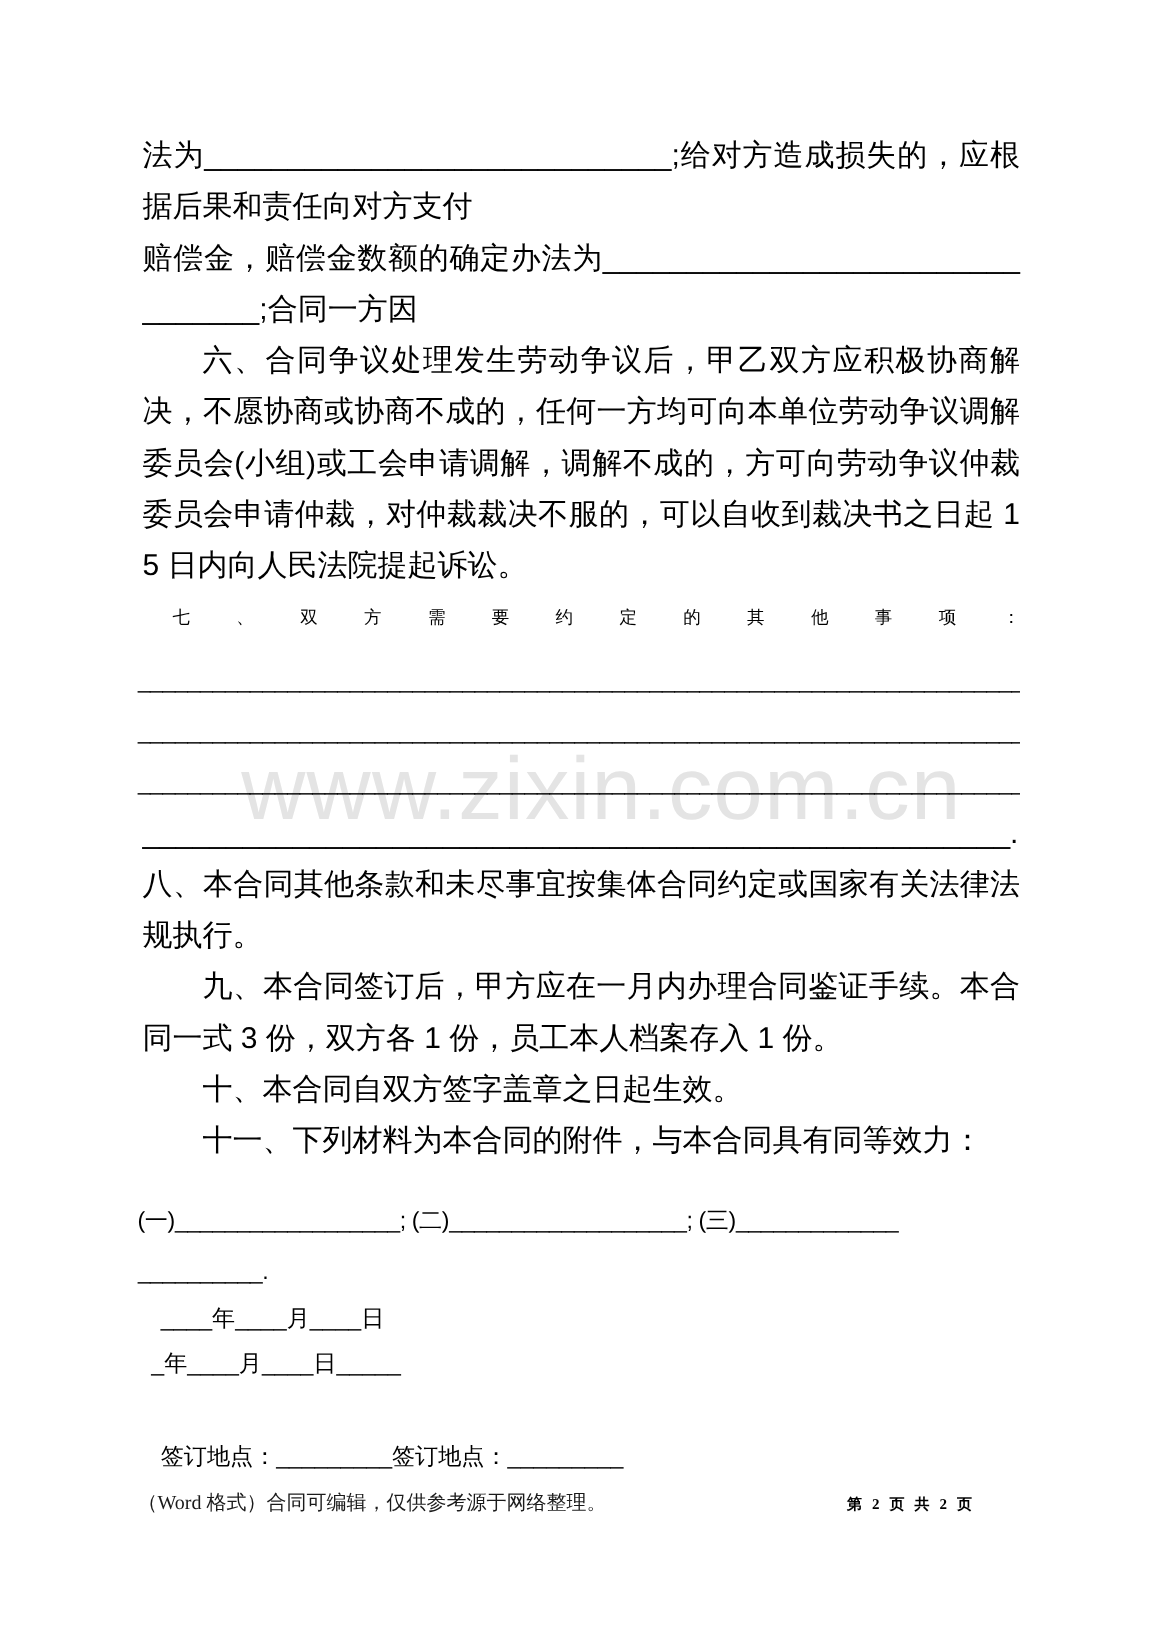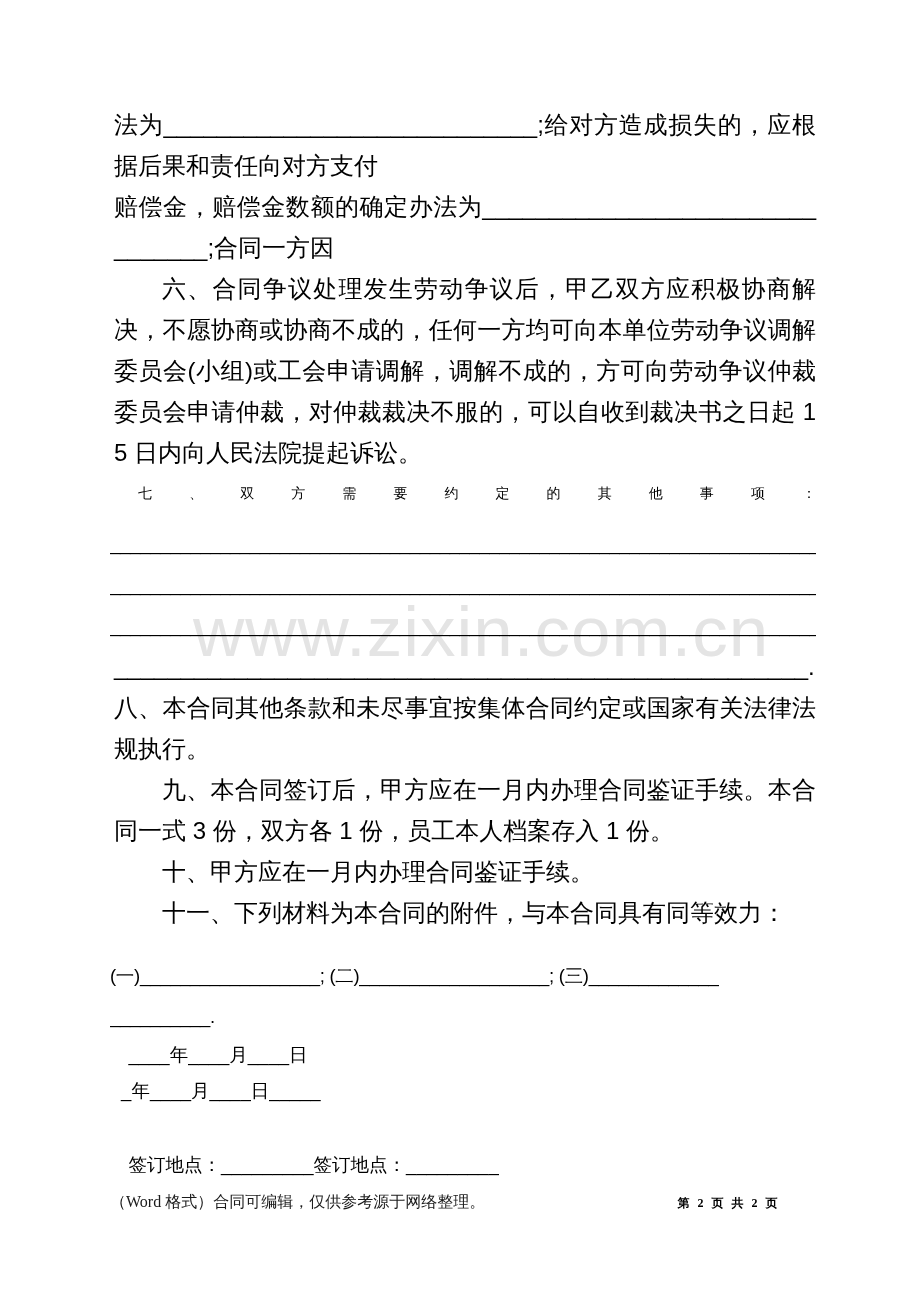--- a/index.html
+++ b/index.html
@@ -133,21 +133,21 @@
     <p class="rule-line">________________________________________________________________________________</p>
 
     <p class="rule-line">________________________________________________________________________________</p>
 
     <p class="rule-line">________________________________________________________________________________</p>
 
     <p class="para">____________________________________________________. 八、本合同其他条款和未尽事宜按集体合同约定或国家有关法律法规执行。</p>
 
     <p class="para indent">九、本合同签订后，甲方应在一月内办理合同鉴证手续。本合同一式 3 份，双方各 1 份，员工本人档案存入 1 份。</p>
 
-    <p class="para indent">十、甲方应在一月内办理合同鉴证手续。</p>
+    <p class="para indent">十、本合同自双方签字盖章之日起生效。</p>
 
     <p class="para indent">十一、下列材料为本合同的附件，与本合同具有同等效力：</p>
 
     <div class="gap-md"></div>
 
     <p class="rule-line">(一)__________________; (二)___________________; (三)_____________</p>
 
     <p class="rule-line">__________.</p>
 
 

